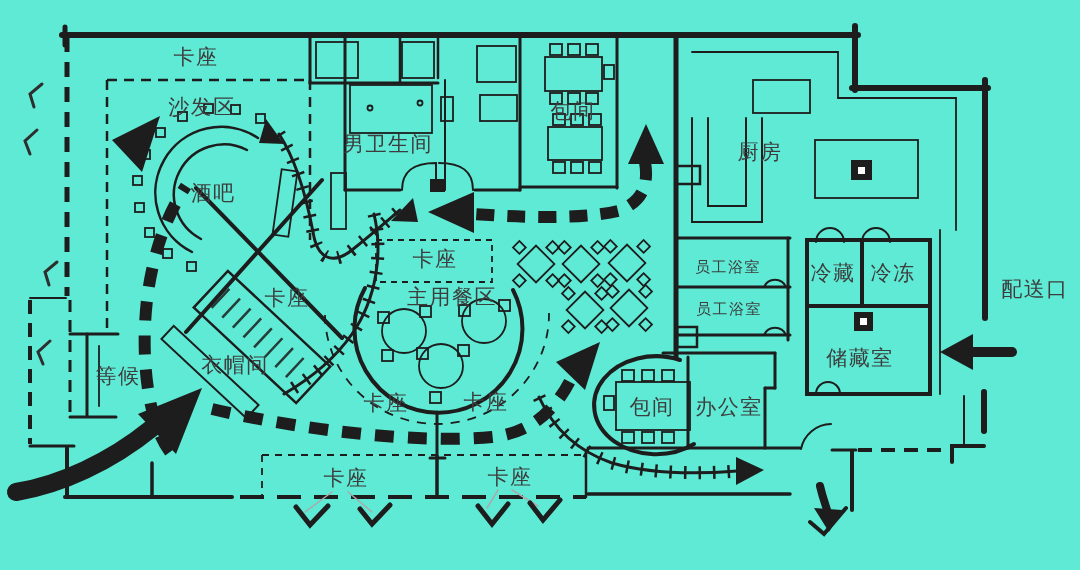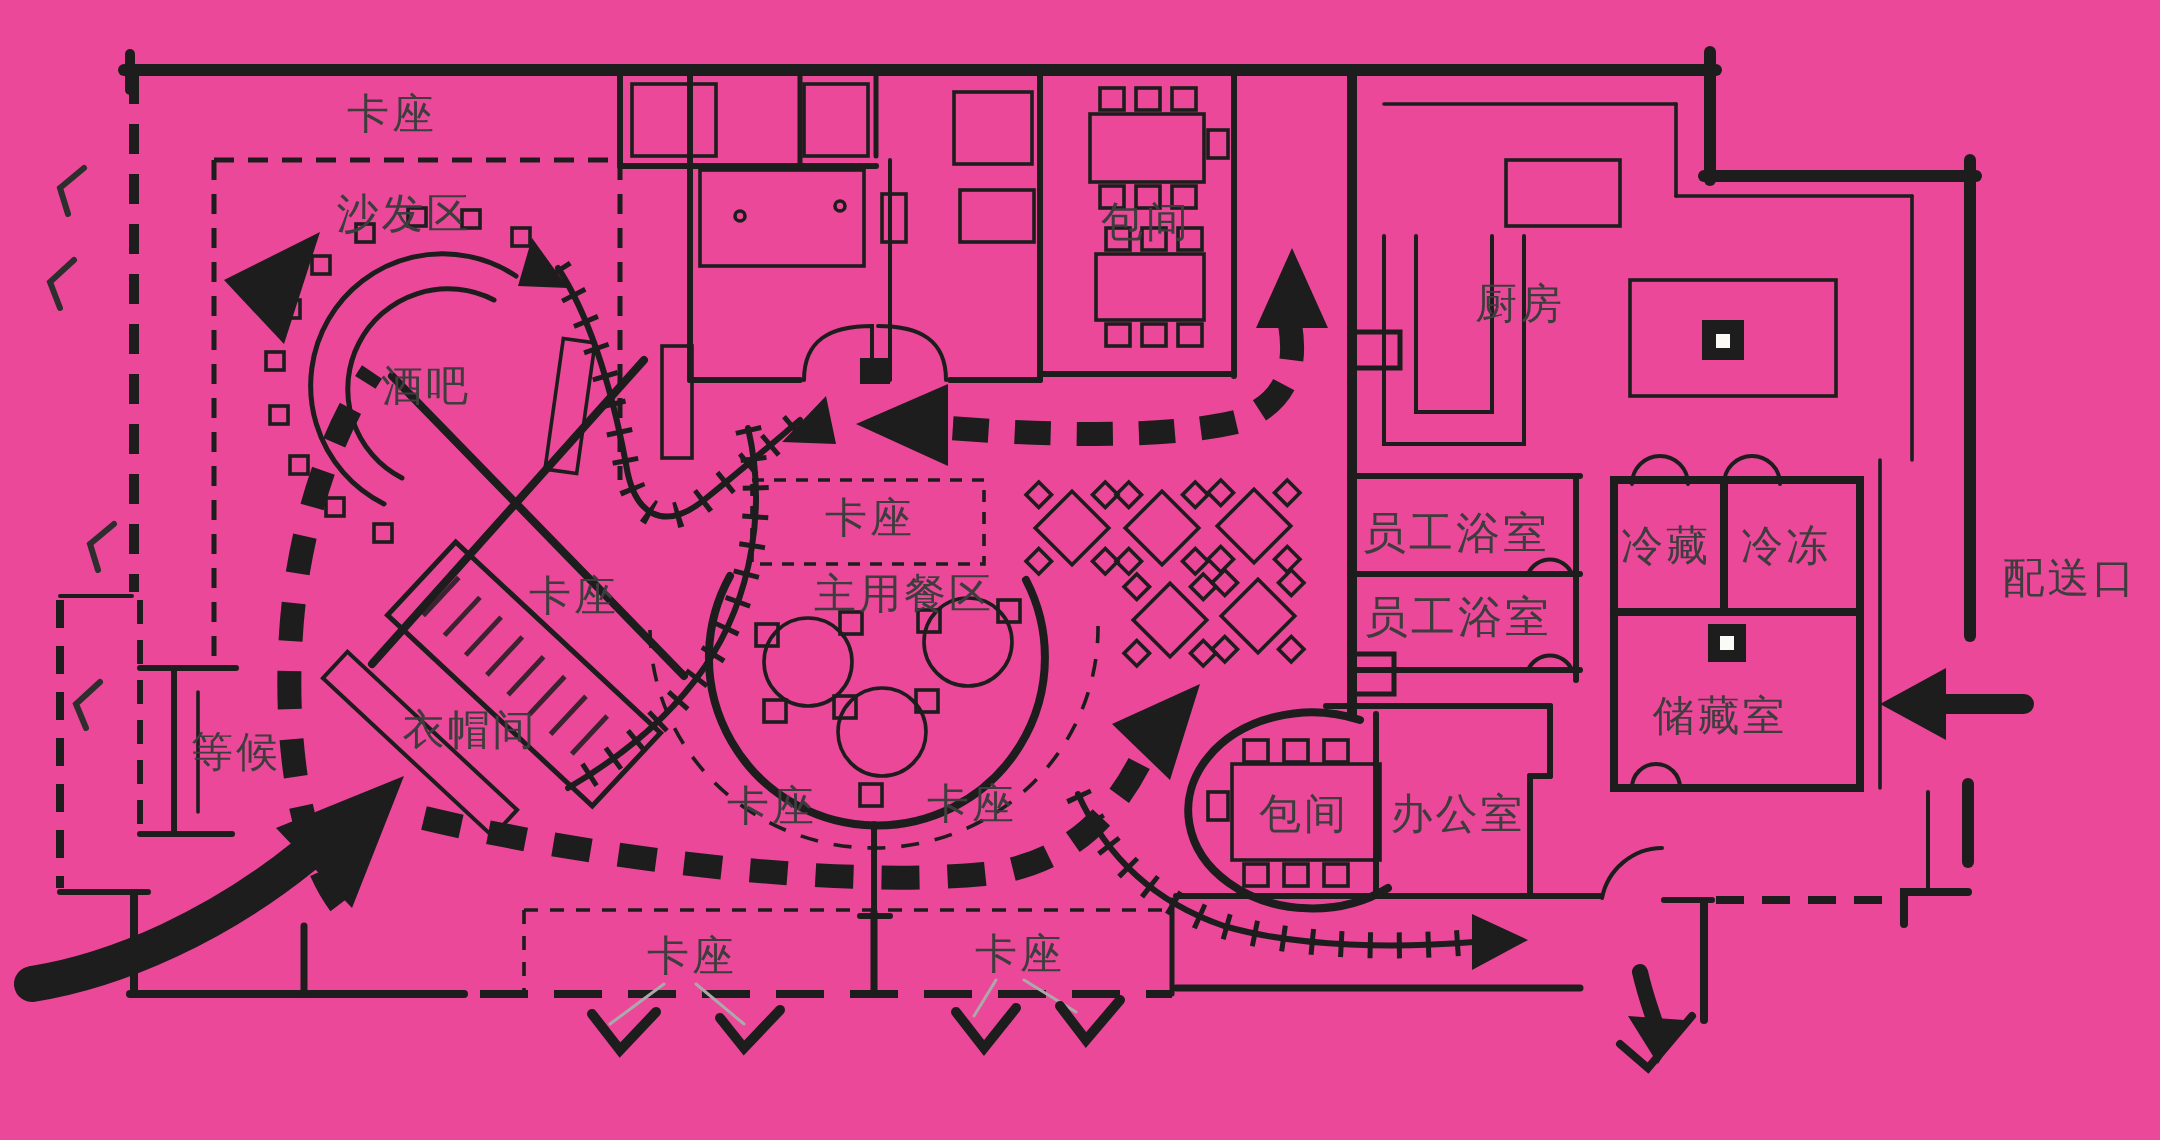--- a/index.html
+++ b/index.html
@@ -1,21 +1,21 @@
 <!DOCTYPE html>
 <html><head>
 <meta charset="utf-8">
 <style>
   html,body{margin:0;padding:0;background:#ffffff;}
-  #plan{position:relative;width:1080px;height:570px;background:#ec4899;overflow:hidden;
+  #plan{position:relative;width:1080px;height:570px;background:#5eead4;overflow:hidden;
         font-family:"Liberation Sans","DejaVu Sans",sans-serif;}
   #plan svg{position:absolute;left:0;top:0;}
   .lbl{position:absolute;transform:translate(-50%,-50%);color:#3d3d3d;font-size:21px;
        letter-spacing:1.5px;white-space:nowrap;z-index:5;user-select:none;}
-  .lbl.sm{font-size:22px;}
+  .lbl.sm{font-size:15px;}
 </style>
 </head>
 <body>
 
 <div id="plan">
 
 <svg width="1080" height="570" viewBox="0 0 1080 570">
   <g fill="none" stroke="#1d1d1d" stroke-linecap="round">
 
     <g>
@@ -339,20 +339,21 @@
     </g>
   </g>
 </svg>
 
   <div class="lbl" style="left:196px;top:57px">卡座</div>
   <div class="lbl" style="left:202px;top:107px">沙发区</div>
   <div class="lbl" style="left:213px;top:193px">酒吧</div>
   <div class="lbl" style="left:287px;top:298px">卡座</div>
   <div class="lbl" style="left:235px;top:365px">衣帽间</div>
   <div class="lbl" style="left:118px;top:376px">等候</div>
+  <div class="lbl" style="left:388px;top:144px">男卫生间</div>
   <div class="lbl" style="left:573px;top:111px">包间</div>
   <div class="lbl" style="left:760px;top:152px">厨房</div>
   <div class="lbl sm" style="left:728px;top:267px">员工浴室</div>
   <div class="lbl sm" style="left:729px;top:309px">员工浴室</div>
   <div class="lbl" style="left:833px;top:273px">冷藏</div>
   <div class="lbl" style="left:893px;top:273px">冷冻</div>
   <div class="lbl" style="left:860px;top:358px">储藏室</div>
   <div class="lbl" style="left:1035px;top:289px">配送口</div>
   <div class="lbl" style="left:435px;top:259px">卡座</div>
   <div class="lbl" style="left:452px;top:297px">主用餐区</div>

